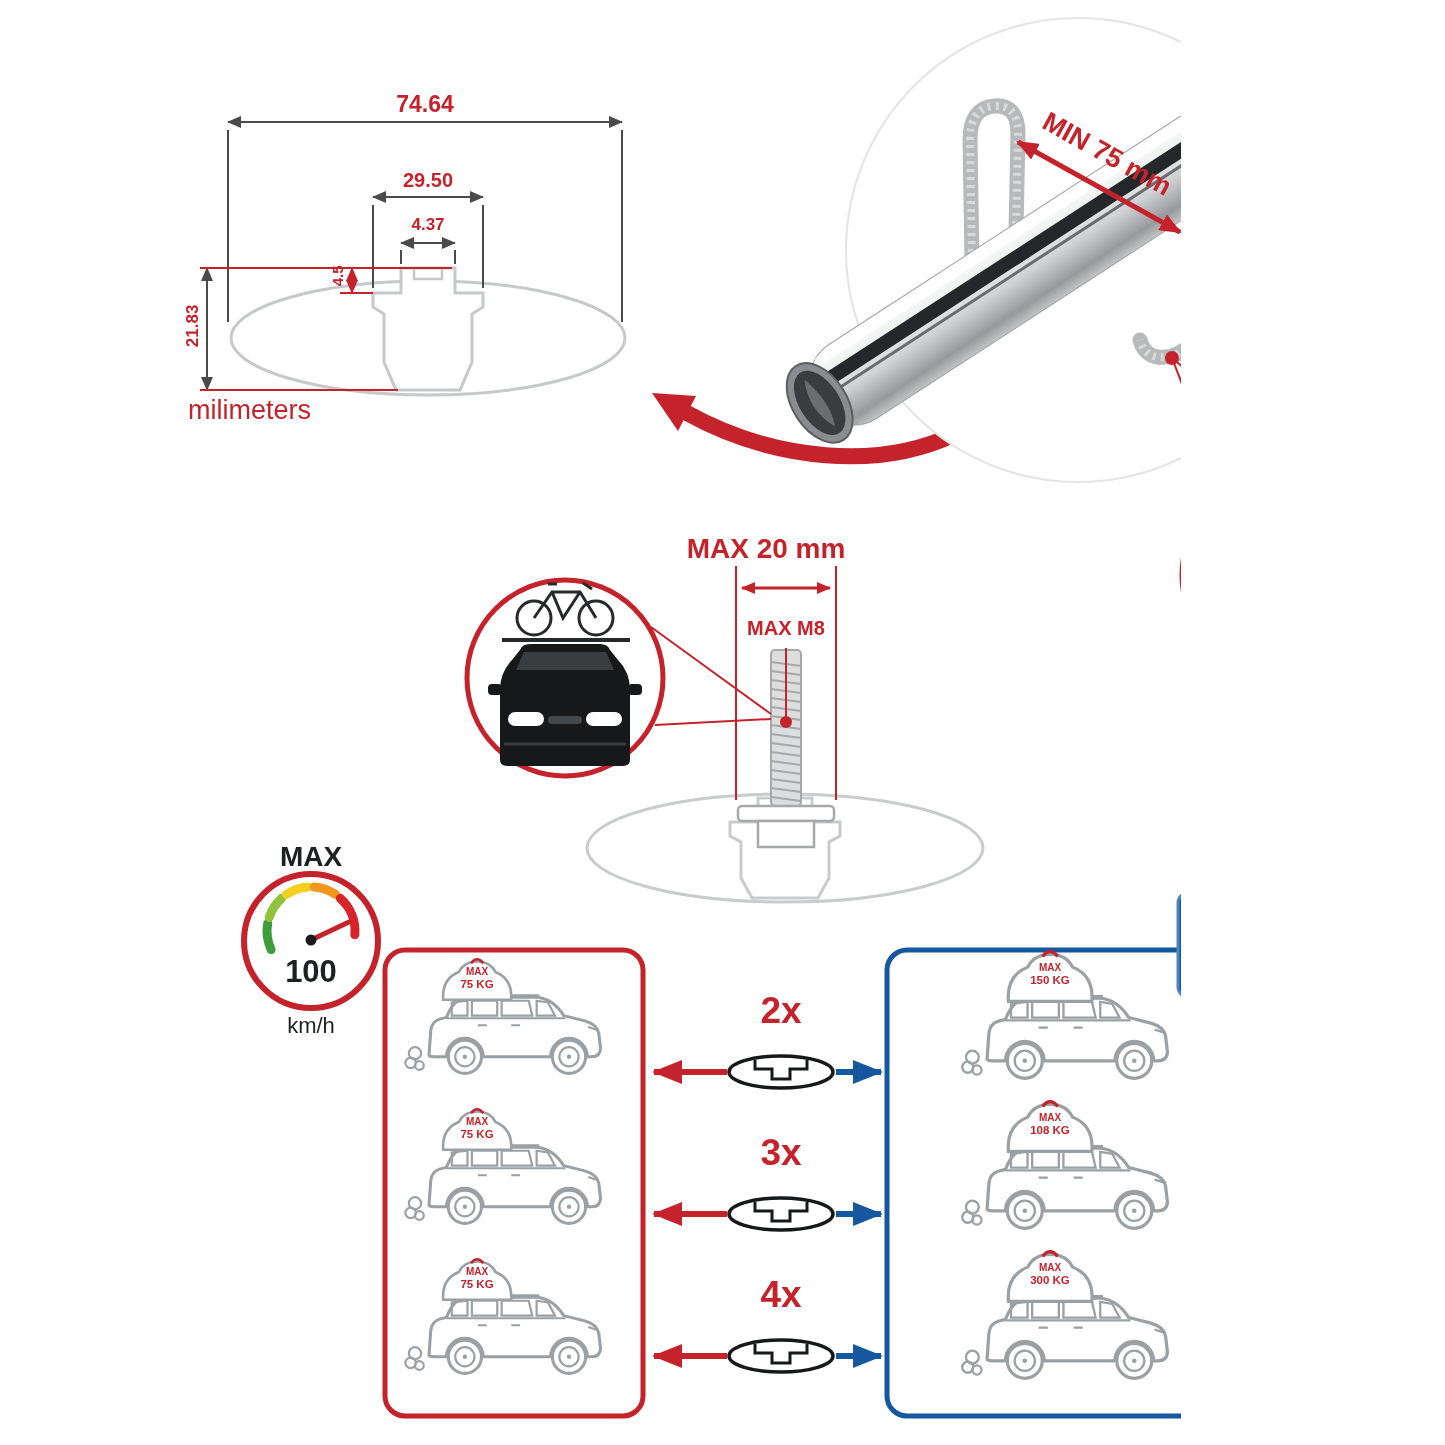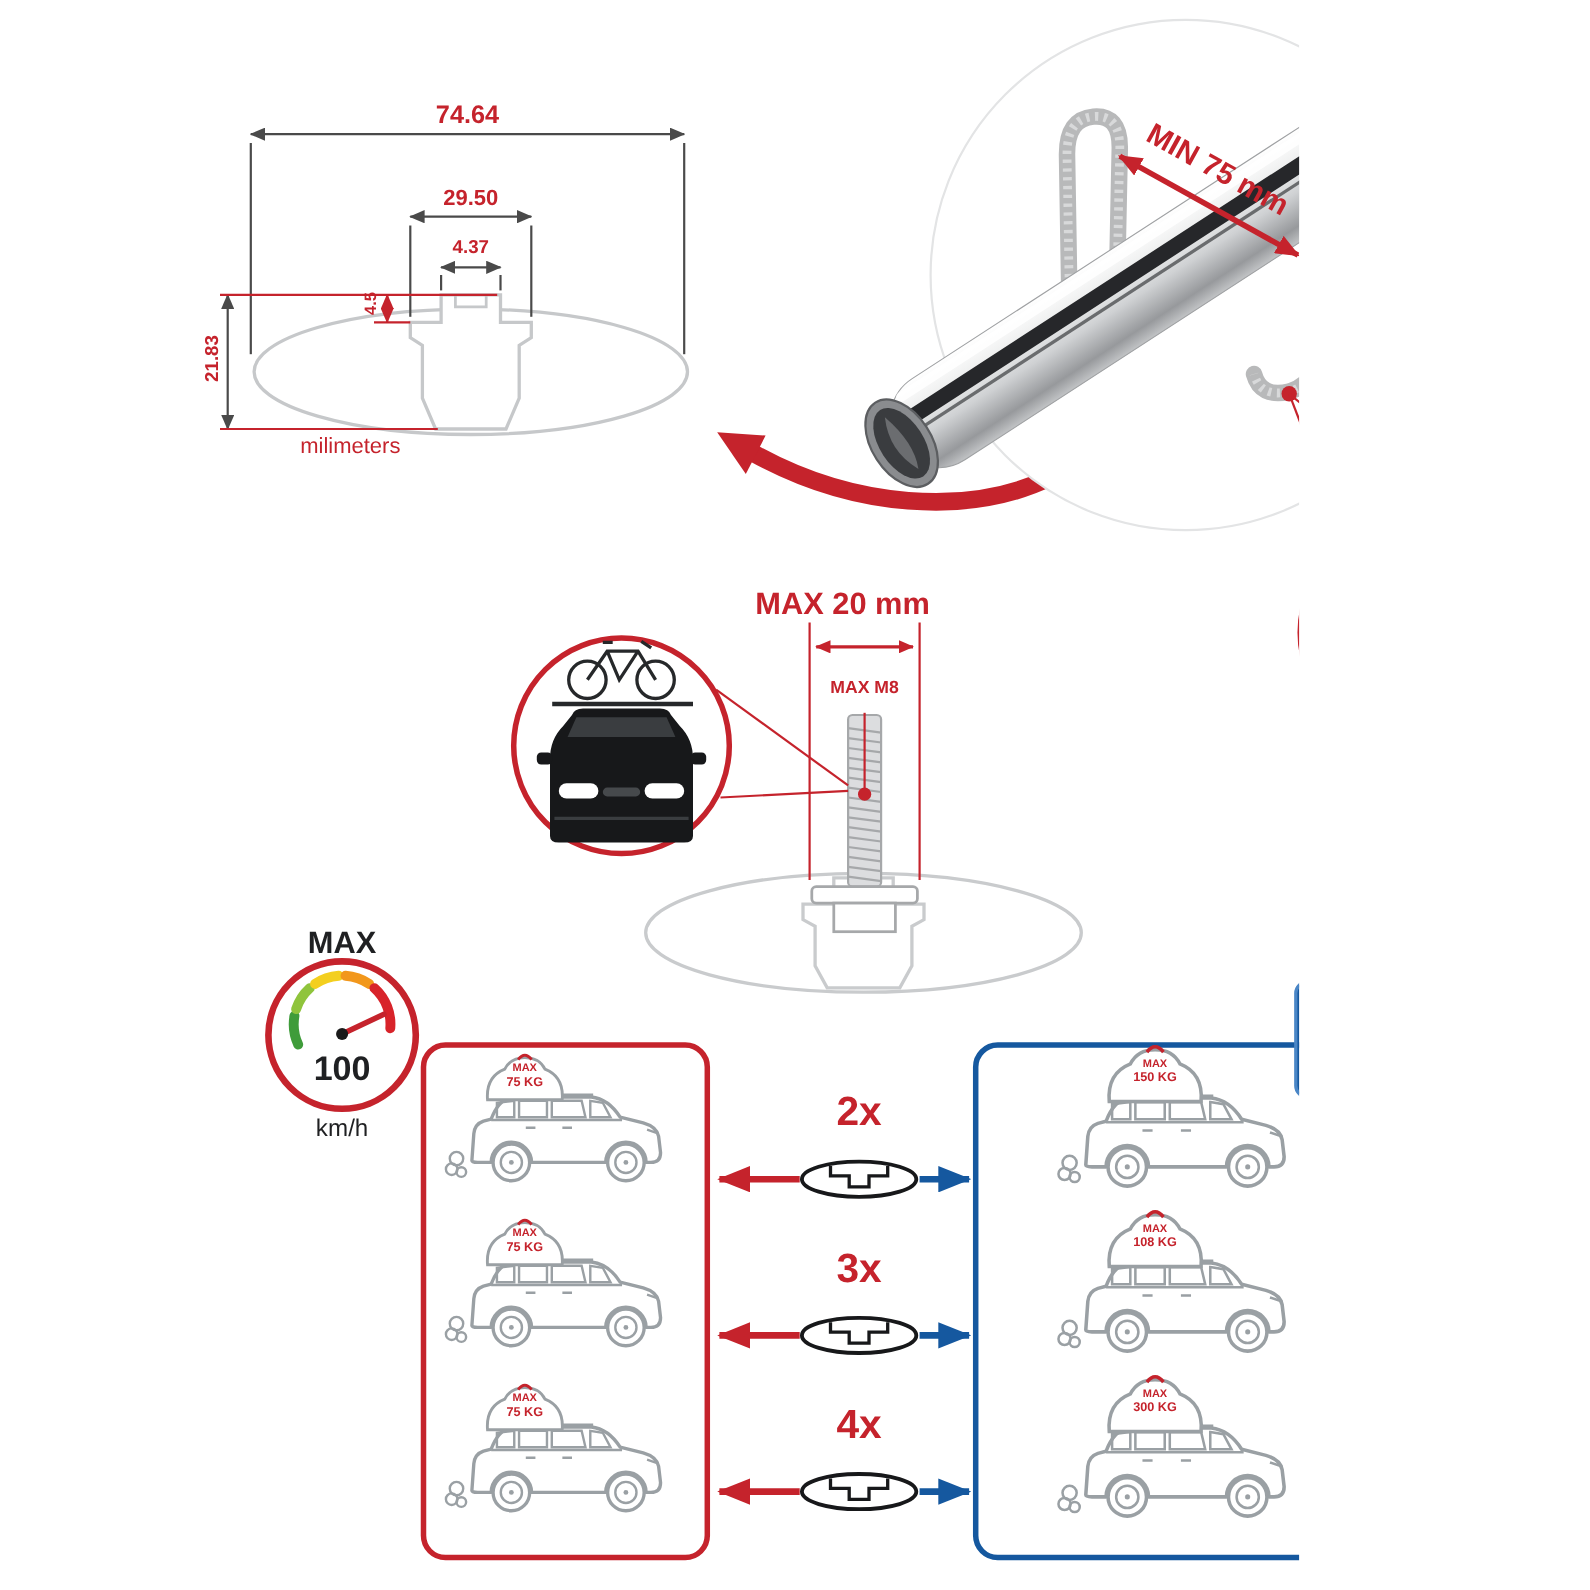--- a/index.html
+++ b/index.html
@@ -223,26 +223,26 @@
     <line x1="654" y1="1356" x2="727" y2="1356" stroke="#c5232c" stroke-width="6" marker-start="url(#aRl)"></line>
     <line x1="836" y1="1356" x2="881" y2="1356" stroke="#15589f" stroke-width="6" marker-end="url(#aBl)"></line>
   </g>
 </svg>
 
 <div class="t" style="left:228px;top:92px;width:394px;font-size:23px">74.64</div>
 <div class="t" style="left:373px;top:170px;width:110px;font-size:20px">29.50</div>
 <div class="t" style="left:401px;top:216px;width:54px;font-size:17px">4.37</div>
 <div class="t" style="left:316px;top:268px;width:44px;font-size:15px;transform:rotate(-90deg)">4.5</div>
 <div class="t" style="left:153px;top:317px;width:80px;font-size:17px;transform:rotate(-90deg)">21.83</div>
-<div class="t lt" style="left:204px;top:396px;width:160px;font-size:20px;text-align:right">milimeters</div>
+<div class="t lt" style="left:188px;top:396px;width:160px;font-size:27px;text-align:left">milimeters</div>
 
 <div class="t" style="left:1012px;top:140px;width:190px;font-size:27px;transform:rotate(29deg)">MIN 75 mm</div>
 
 <div class="t" style="left:666px;top:534px;width:200px;font-size:28px">MAX 20 mm</div>
-<div class="t" style="left:716px;top:618px;width:140px;font-size:16px">MAX M8</div>
+<div class="t" style="left:716px;top:618px;width:140px;font-size:20px">MAX M8</div>
 
 <div class="t dk" style="left:261px;top:842px;width:100px;font-size:28px">MAX</div>
 <div class="t dk" style="left:261px;top:956px;width:100px;font-size:31px">100</div>
 <div class="t dk lt" style="left:256px;top:1014px;width:110px;font-size:22px">km/h</div>
 
 <div class="t" style="left:741px;top:992px;width:80px;font-size:37px">2x</div>
 <div class="t" style="left:741px;top:1134px;width:80px;font-size:37px">3x</div>
 <div class="t" style="left:741px;top:1276px;width:80px;font-size:37px">4x</div>
 
 <div class="bagl" style="left:437px;top:966px">

